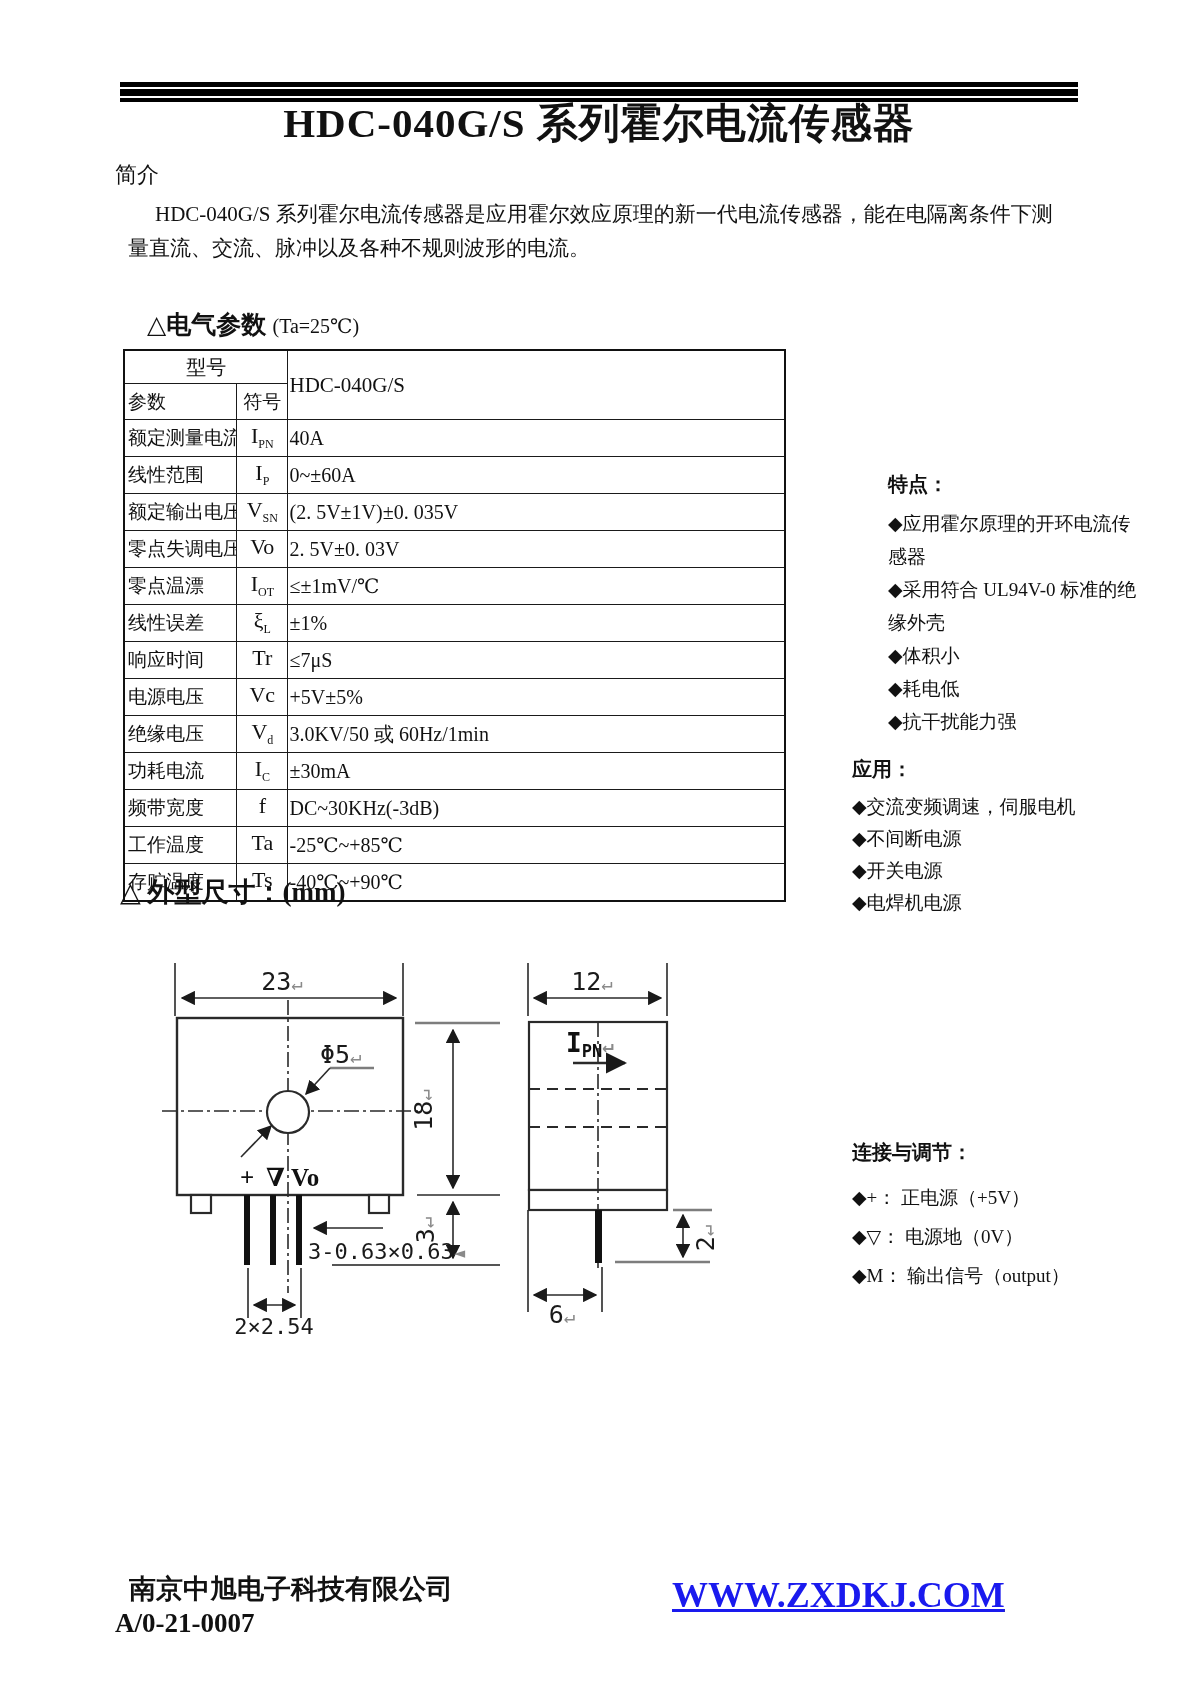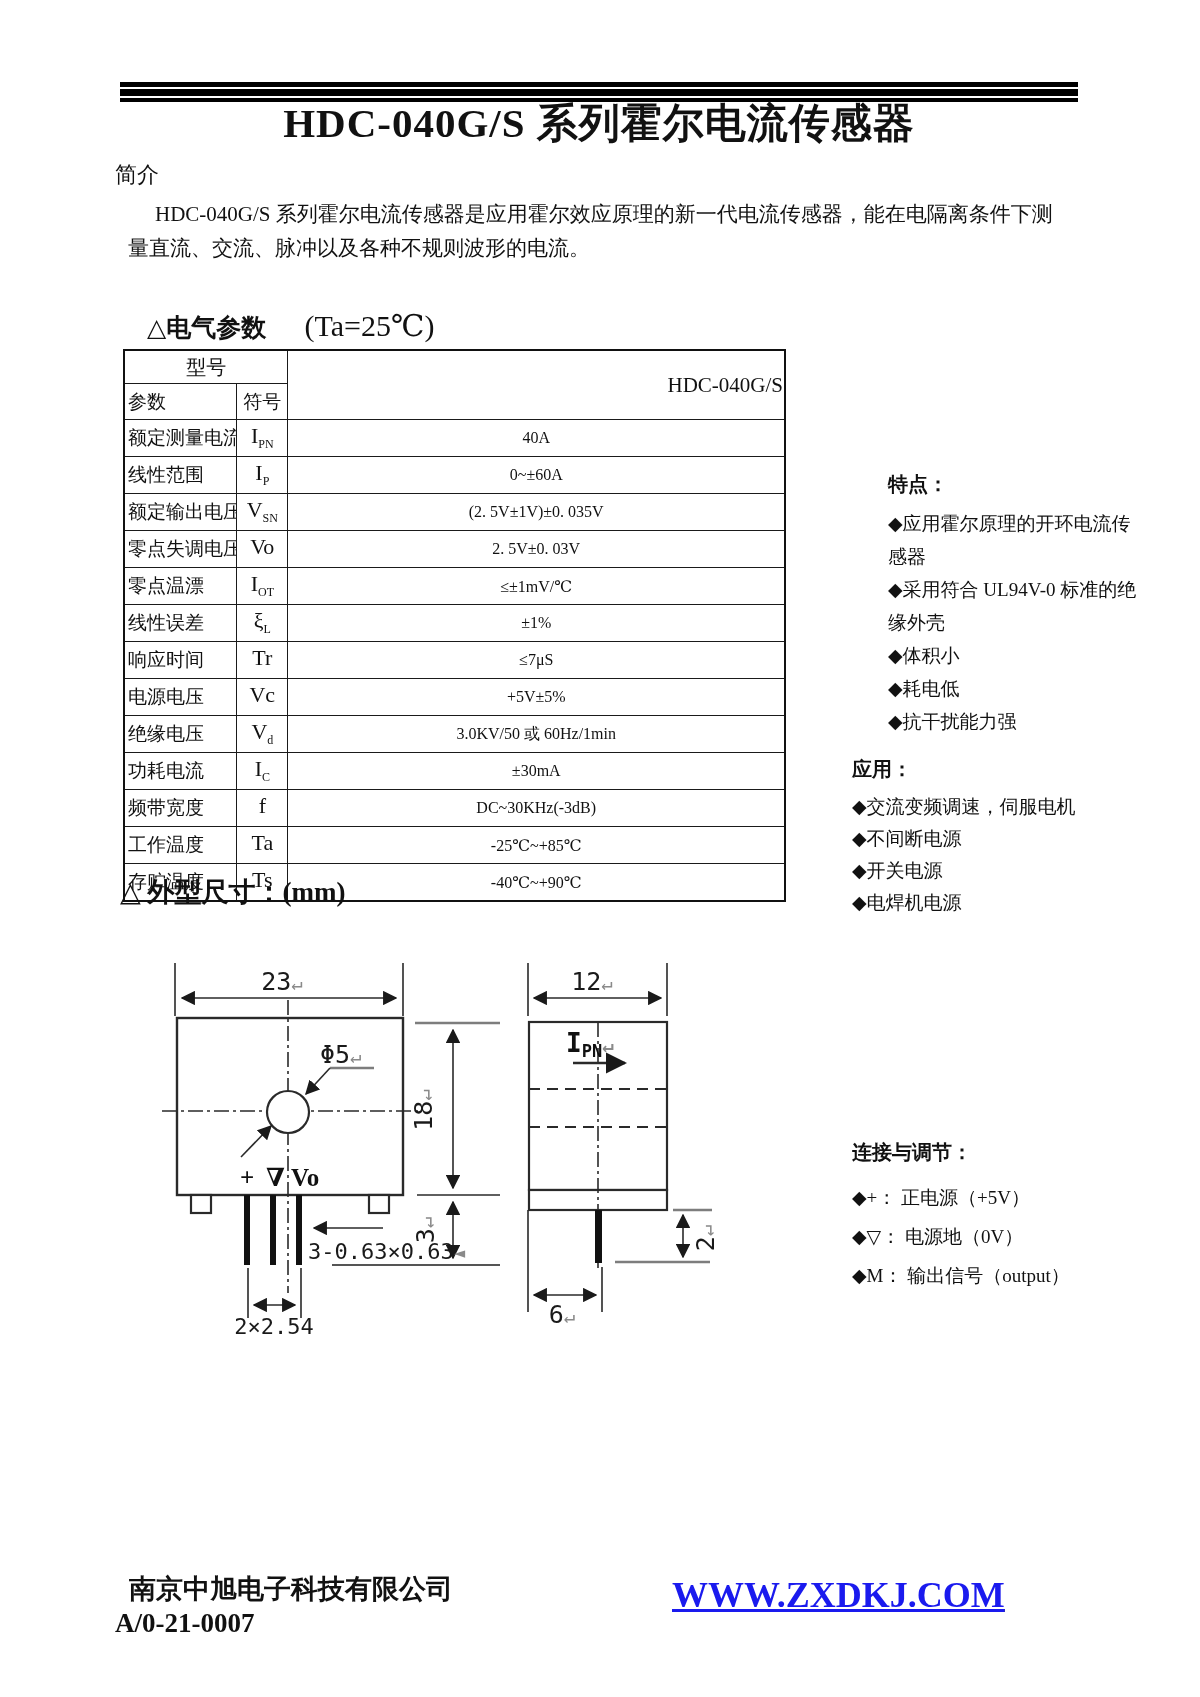--- a/index.html
+++ b/index.html
@@ -20,38 +20,38 @@
     font-size:41px;font-weight:bold;letter-spacing:1px;white-space:nowrap;
   }
   .intro-h{left:115px;top:160px;font-size:22px;}
   .intro p{margin:0;font-size:21px;line-height:34px;white-space:nowrap;}
   .intro{left:123px;top:197px;width:880px;}
   .intro .l1{padding-left:32px;}
   .intro .l2{padding-left:5px;}
   
   .param-h{left:147px;top:308px;font-size:25px;white-space:nowrap;}
   .param-h .cn{font-weight:bold;font-family:"Liberation Sans","DejaVu Sans",sans-serif;}
-  .param-h .lat{font-size:30px;margin-left:32px;}
+  .param-h .lat{font-size:20px;}
   .dims-h{left:120px;top:874px;font-size:27px;font-weight:bold;white-space:nowrap;}
   
   .ptable{left:123px;top:349px;}
   table{border-collapse:collapse;table-layout:fixed;width:663px;border:2.5px solid #111;}
   td{border:1.5px solid #1a1a1a;vertical-align:middle;overflow:hidden;}
   .col1{width:112px;}
   .col2{width:51px;}
   .col3{width:494px;}
   tr.hr1 td{height:30px;}
   tr.hr2 td{height:33px;}
   tr.dr td{height:34px;}
   .cell-label{font-size:19px;padding-left:3px;white-space:nowrap;}
   .cell-sym{text-align:center;font-size:22px;}
   .cell-sym sub{font-size:12px;}
-  .cell-val{text-align:center;font-size:16px;white-space:nowrap;}
+  .cell-val{font-size:20px;white-space:nowrap;}
   .corner-top{text-align:center;font-size:20px;}
-  .model-cell{text-align:right;font-size:21px;}
+  .model-cell{text-align:left;font-size:21px;}
   
   .side{width:260px;font-size:19px;line-height:33px;white-space:nowrap;}
   .side .h{font-weight:bold;font-size:20px;font-family:"Liberation Sans","DejaVu Sans",sans-serif;margin-bottom:6px;}
   .side .big{font-size:22px;line-height:34px;}
   .sec-feat{left:852px;top:468px;margin-left:36px;}
   .sec-app{left:852px;top:753px;line-height:32px;}
   .sec-use{left:852px;top:976px;}
   .sec-conn{left:852px;top:1133px;line-height:39px;}
   
   svg.draw{position:absolute;left:0;top:0;pointer-events:none;}

